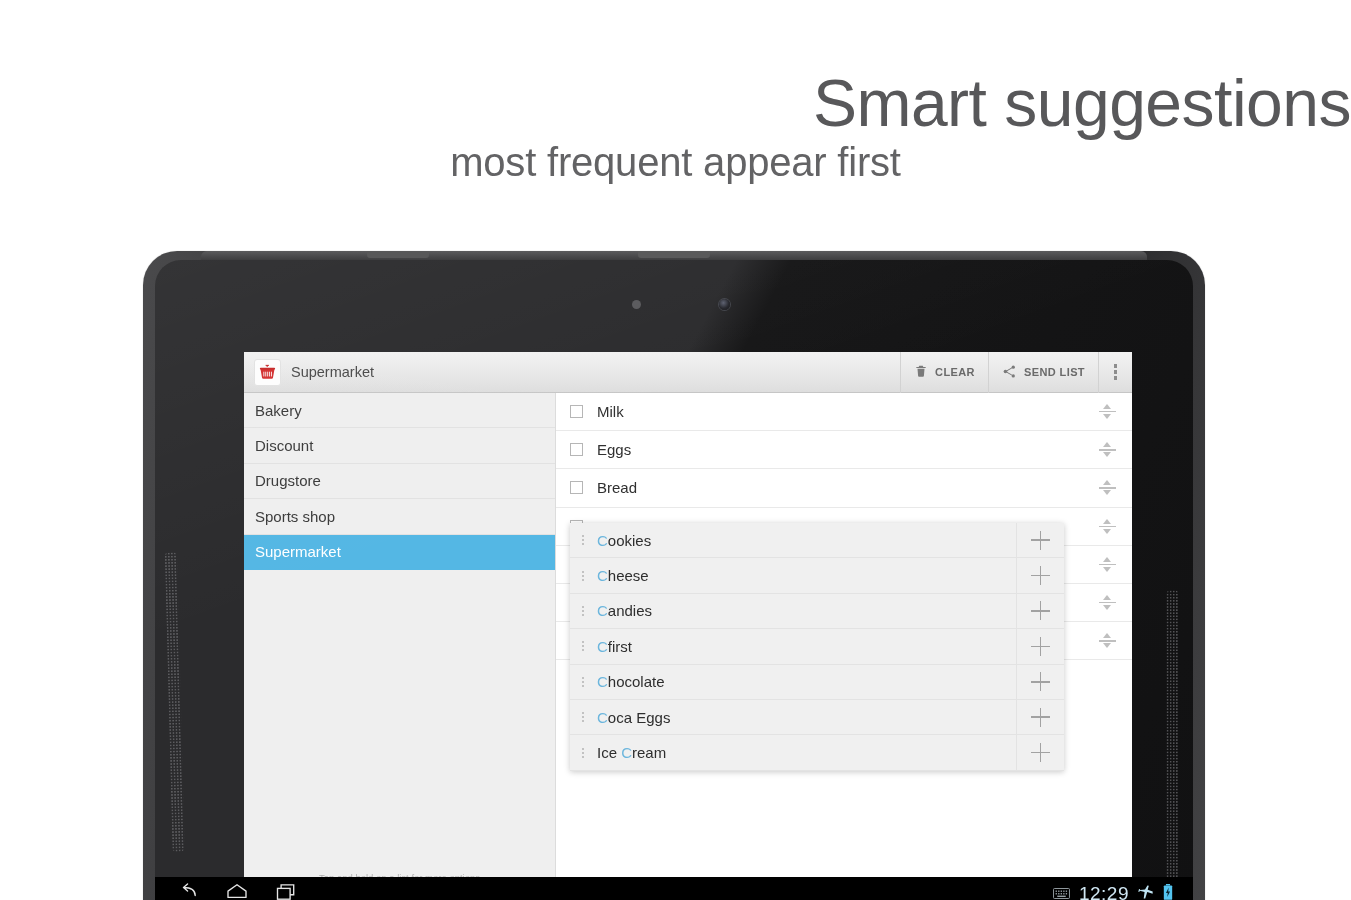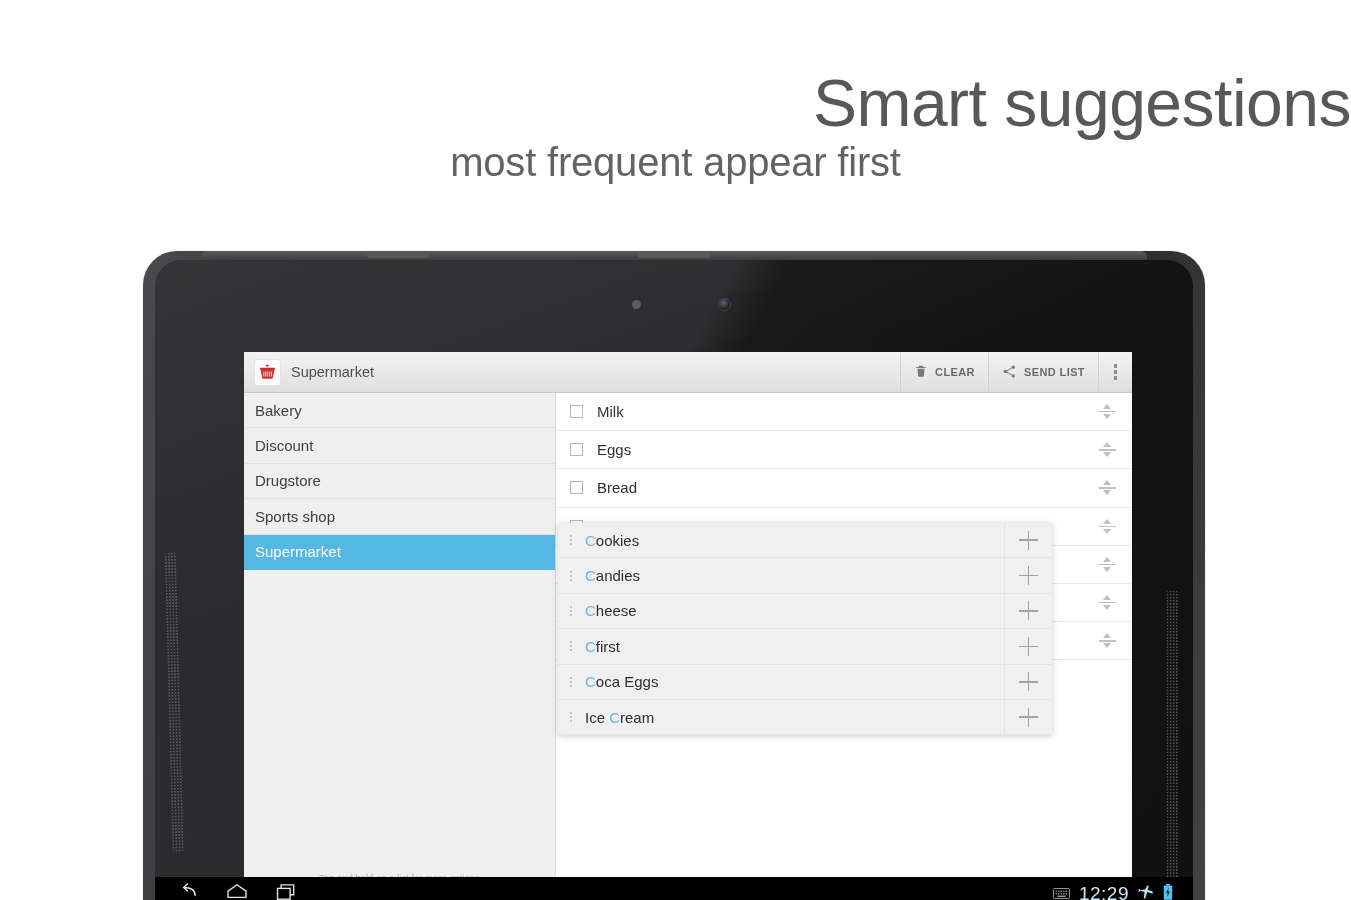--- a/index.html
+++ b/index.html
@@ -150,21 +150,21 @@
   .dhandle .bar { position:absolute; left:0; right:0; top:8px; height:1.4px; background:#8b8b8b; }
   .dhandle .up, .dhandle .dn {
     position:absolute; left:50%; width:0; height:0; margin-left:-4px;
     border-left:4px solid transparent; border-right:4px solid transparent;
   }
   .dhandle .up { top:1px; border-bottom:5px solid #8b8b8b; }
   .dhandle .dn { bottom:1px; border-top:5px solid #8b8b8b; }
 
   
   #suggest {
-    position:absolute; left:2px; top:130px; width:494px;
+    position:absolute; left:14px; top:130px; width:494px;
     background:#15803d;
     box-shadow: 0 1px 6px rgba(0,0,0,.22);
     z-index:5;
   }
   .srow {
     height:35.4px; display:flex; align-items:center;
     border-bottom:1px solid #e3e3e3; background:#f0f0f0; position:relative;
   }
   .sgrip { width:16px; display:flex; flex-direction:column; gap:2px; align-items:center; margin-left:5px; }
   .sgrip i { width:2px; height:2px; background:#c2c2c2; display:block; }
@@ -388,50 +388,61 @@
                     <span class="plus"></span>
                   </span>
               </div>
 
               <div class="srow">
                 <span class="sgrip">
                     <i></i>
                     <i></i>
                     <i></i>
                   </span>
+                <span class="srow-label"><span></span><span class="hl">C</span><span>heese</span></span>
+                <span class="splus">
+                    <span class="plus"></span>
+                  </span>
+              </div>
+
+              <div class="srow">
+                <span class="sgrip">
+                    <i></i>
+                    <i></i>
+                    <i></i>
+                  </span>
                 <span class="srow-label"><span></span><span class="hl">C</span><span>andies</span></span>
                 <span class="splus">
                     <span class="plus"></span>
                   </span>
               </div>
 
               <div class="srow">
                 <span class="sgrip">
                     <i></i>
                     <i></i>
                     <i></i>
                   </span>
-                <span class="srow-label"><span></span><span class="hl">C</span><span>heese</span></span>
-                <span class="splus">
-                    <span class="plus"></span>
-                  </span>
-              </div>
-
-              <div class="srow">
-                <span class="sgrip">
-                    <i></i>
-                    <i></i>
-                    <i></i>
-                  </span>
                 <span class="srow-label"><span></span><span class="hl">C</span><span>first</span></span>
                 <span class="splus">
                     <span class="plus"></span>
                   </span>
               </div>
 
+              <div class="srow">
+                <span class="sgrip">
+                    <i></i>
+                    <i></i>
+                    <i></i>
+                  </span>
+                <span class="srow-label"><span></span><span class="hl">C</span><span>hocolate</span></span>
+                <span class="splus">
+                    <span class="plus"></span>
+                  </span>
+              </div>
 
               <div class="srow">
                 <span class="sgrip">
                     <i></i>
                     <i></i>
                     <i></i>
                   </span>
                 <span class="srow-label"><span></span><span class="hl">C</span><span>oca Eggs</span></span>
                 <span class="splus">
                     <span class="plus"></span>

